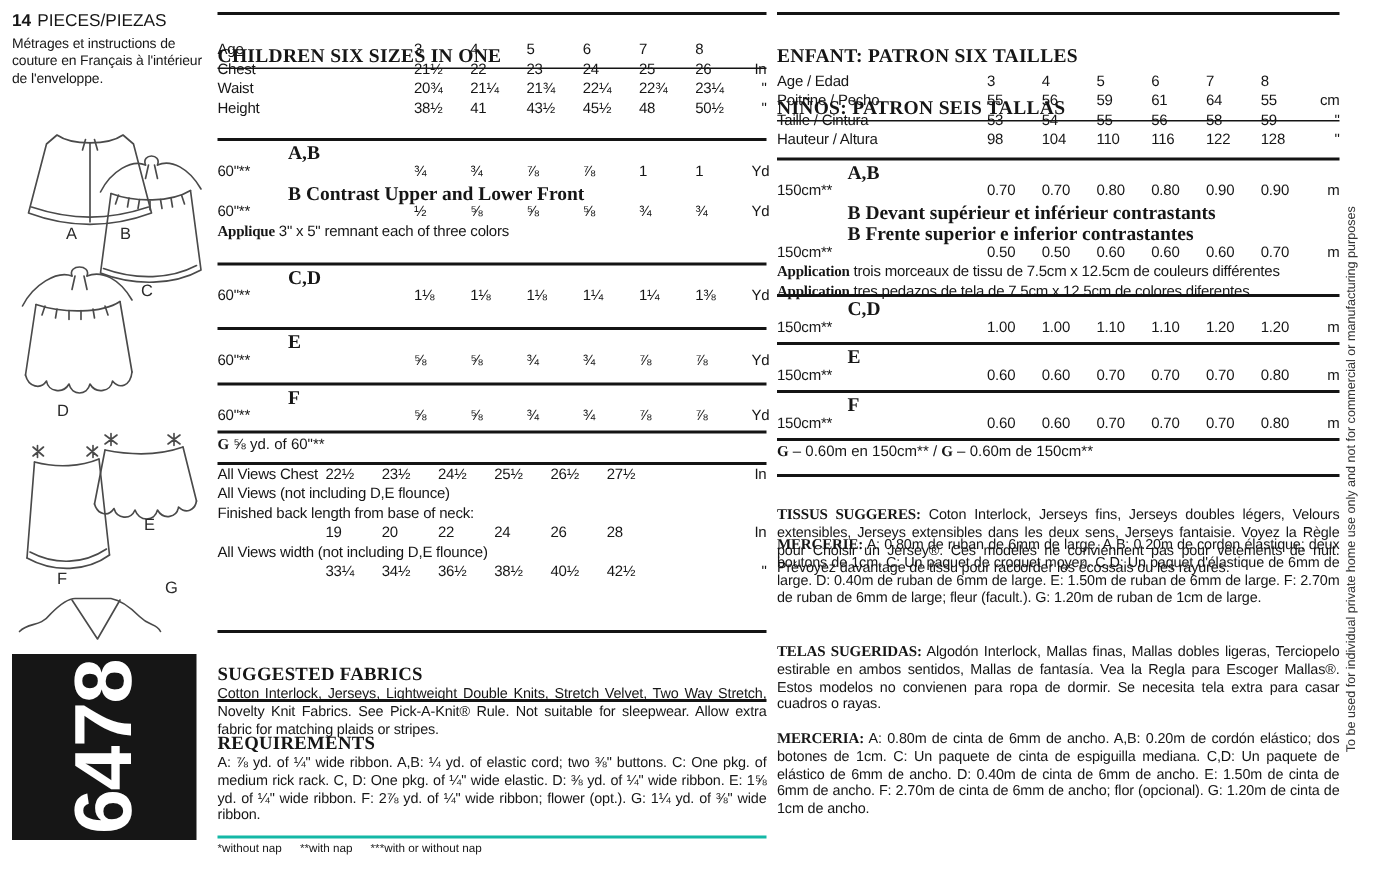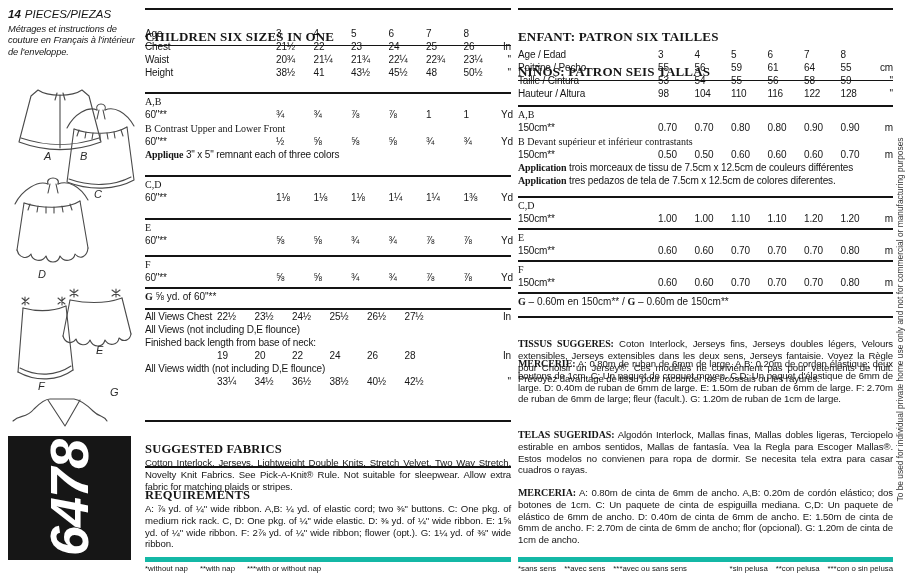--- a/index.html
+++ b/index.html
@@ -4,31 +4,31 @@
 <style>
   html,body{margin:0;padding:0;}
   body{
     width:915px;height:580px;position:relative;background:#ffffff;
     font-family:"Liberation Sans",sans-serif;color:#161616;overflow:hidden;
   }
   .abs{position:absolute;left:0;right:0;}
   
   .rt{border-top:2px solid #141414;}
   .rt3{border-top:2.6px solid #141414;}
-  .rthin{border-top:5px solid #14b8a6;}
+  .rthin{border-top:2px solid #14b8a6;}
   .rb{border-bottom:1.2px solid #141414;}
   
-  #leftcol{position:absolute;left:8px;top:8px;width:132px;height:566px;font-style:italic;}
+  #leftcol{position:absolute;left:8px;top:8px;width:132px;height:566px;}
   #midcol{position:absolute;left:145px;top:8px;width:366px;height:566px;}
   #rightcol{position:absolute;left:518px;top:8px;width:375px;height:566px;}
   
   .sec-title{font-family:"Liberation Serif",serif;font-weight:bold;font-size:13px;
     letter-spacing:.2px;line-height:16px;padding-top:19px;}
-  .shead{font-family:"Liberation Serif",serif;font-weight:normal;font-size:10px;
-    line-height:13px;padding-top:1px;}
+  .shead{font-family:"Liberation Serif",serif;font-weight:bold;font-size:13px;
+    line-height:13px;padding-top:1px;margin-left:47px;}
   .serifb{font-family:"Liberation Serif",serif;font-weight:bold;font-size:10px;}
   
   .trow{display:flex;font-size:10px;line-height:13px;letter-spacing:-.15px;}
   .trow .lbl{width:131px;flex:none;}
   .trow .v{width:37.5px;flex:none;}
   .trow .u{margin-left:auto;flex:none;}
   .g .lbl{width:72px;}
   .fr .lbl{width:140px;}
   .fr .v{width:36.5px;}
   
@@ -362,20 +362,21 @@
       <span class="lbl">150cm**</span>
       <span class="v">0.70</span>
       <span class="v">0.70</span>
       <span class="v">0.80</span>
       <span class="v">0.80</span>
       <span class="v">0.90</span>
       <span class="v">0.90</span>
       <span class="u">m</span>
     </div>
     <div class="shead">B Devant supérieur et inférieur contrastants</div>
+    <div class="shead">B Frente superior e inferior contrastantes</div>
     <div class="trow fr">
       <span class="lbl">150cm**</span>
       <span class="v">0.50</span>
       <span class="v">0.50</span>
       <span class="v">0.60</span>
       <span class="v">0.60</span>
       <span class="v">0.60</span>
       <span class="v">0.70</span>
       <span class="u">m</span>
     </div>
@@ -460,27 +461,15 @@
     </p>
   </div>
 
   <div class="abs" style="top:479px">
     <p class="para">
       <b class="serifb">MERCERIA:</b>
       <span>A: 0.80m de cinta de 6mm de ancho. A,B: 0.20m de cordón elástico; dos botones de 1cm. C: Un paquete de cinta de espiguilla mediana. C,D: Un paquete de elástico de 6mm de ancho. D: 0.40m de cinta de 6mm de ancho. E: 1.50m de cinta de 6mm de ancho. F: 2.70m de cinta de 6mm de ancho; flor (opcional). G: 1.20m de cinta de 1cm de ancho.</span>
     </p>
   </div>
 
-  <div class="abs rthin footwrap" style="top:549px">
-    <span class="footgrp">
-      <span>*sans sens</span>
-      <span>**avec sens</span>
-      <span>***avec ou sans sens</span>
-    </span>
-    <span class="footgrp">
-      <span>*sin pelusa</span>
-      <span>**con pelusa</span>
-      <span>***con o sin pelusa</span>
-    </span>
-  </div>
 </div>
 
 <div id="edge-note">To be used for individual private home use only and not for commercial or manufacturing purposes</div>
 
 </body></html>

